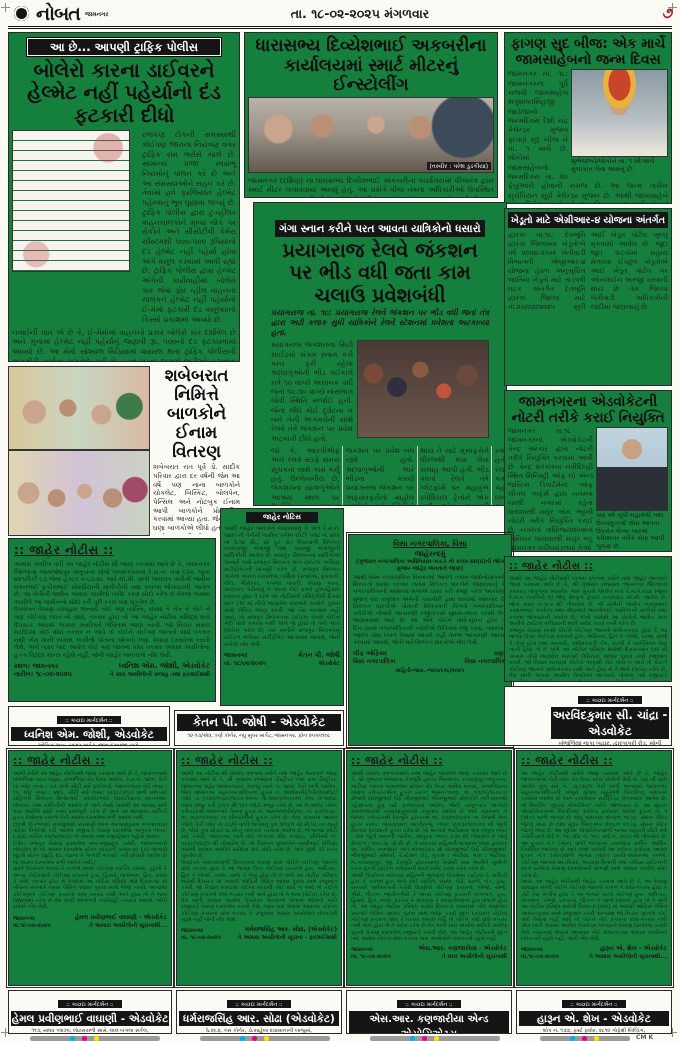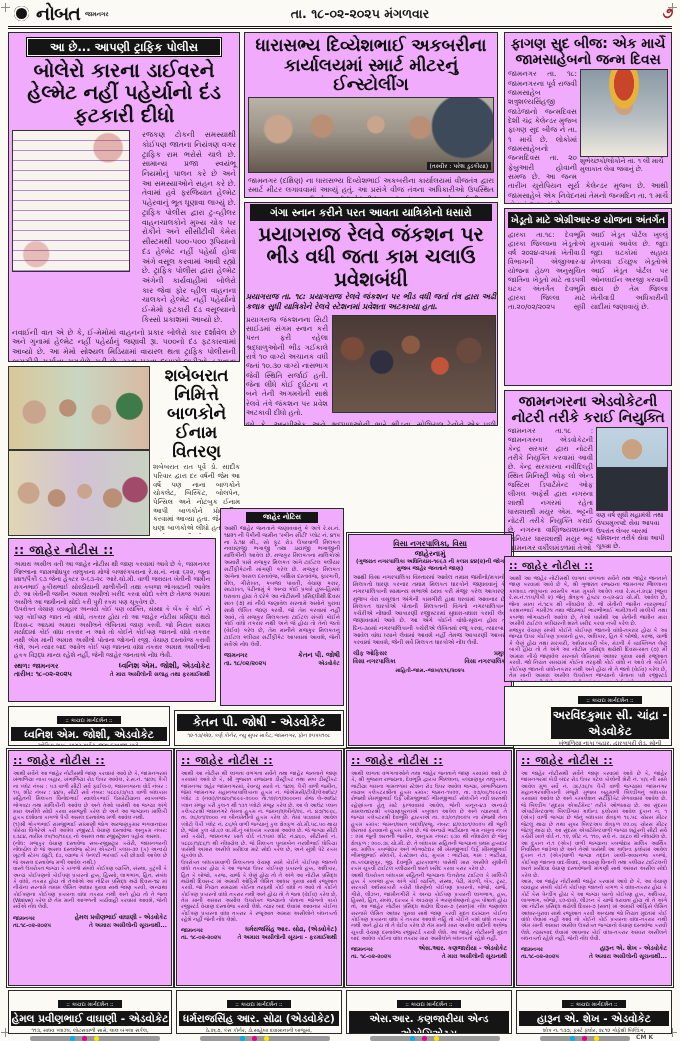--- a/index.html
+++ b/index.html
@@ -1,18 +1,18 @@
 <!DOCTYPE html>
 <html><head>
 <meta charset="utf-8">
 <style>
   html,body{margin:0;padding:0;background:#e9e7e0;}
   .page{position:relative;width:680px;height:1041px;background:#fbfaf5;font-family:"DejaVu Sans",sans-serif;color:#141414;overflow:hidden;margin:0 auto;}
   .abs{position:absolute;box-sizing:border-box;}
-  .box{border:1px solid #2a2a2a;background:#f0abfc;overflow:hidden;}
+  .box{border:1px solid #2a2a2a;background:#15803d;overflow:hidden;}
   .dbl{outline:1px solid #2a2a2a;outline-offset:1px;}
   .blackbar{background:#151515;color:#fff;text-align:center;font-weight:bold;}
   .headline{font-weight:bold;text-align:center;line-height:1.12;letter-spacing:-0.2px;color:#0d0d0d;}
   .jtext{text-align:justify;line-height:1.28;color:#1b1b1b;}
   .pre{white-space:pre-line;}
   .photo{position:relative;border:1px solid #333;overflow:hidden;}
   .credit{position:absolute;right:2px;bottom:2px;background:rgba(10,10,10,.8);color:#fff;font-size:6px;padding:0 3px;}
   .notice{padding:4px 5px;}
   .notice .nh{font-weight:bold;text-align:left;letter-spacing:.5px;margin:0 0 3px 0;text-decoration:underline;}
   .sigrow{display:flex;justify-content:space-between;align-items:flex-end;font-weight:bold;margin-top:3px;}
@@ -70,32 +70,32 @@
       radial-gradient(circle at 88% 38%, #3c4a5a 0 14%, transparent 15%),
       linear-gradient(180deg,#b9b2a6 0%,#9d948a 45%,#63594e 100%);">
       <div class="credit">(તસ્વીર : પરેશ ડુડકીયા)</div>
     </div>
     <div class="jtext" style="font-size:7.4px;margin-top:3px;">જામનગર (દક્ષિણ) ના ધારાસભ્ય દિવ્યેશભાઈ અકબરીના કાર્યાલયમાં વીજતંત્ર દ્વારા સ્માર્ટ મીટર લગાવવામાં આવ્યું હતું. આ પ્રસંગે વીજ તંત્રના અધિકારીઓ ઉપસ્થિત રહ્યા હતા. ધારાસભ્ય દિવ્યેશભાઈનું મોઢું મીઠું કરાવ્યું હતું. ધારાસભ્યએ સ્માર્ટ મીટરના ફાયદાઓ જણાવી લોકોને સ્માર્ટ મીટર લગાવવા અનુરોધ કર્યો હતો.</div>
   </div>
 
   <div class="abs box" style="left:504px;top:32px;width:168px;height:172px;padding:3px;">
     <div class="headline" style="font-size:14px;text-align:center;">ફાગણ સુદ બીજ: એક માર્ચે જામસાહેબનો જન્મ દિવસ</div>
     <div style="margin-top:2px;overflow:hidden;">
-      <div style="float:right;width:88px;margin-left:3px;">
+      <div style="float:right;width:97px;margin-left:3px;">
         <div class="photo" style="height:86px;background:
           radial-gradient(ellipse at 50% 16%, #c8452a 0 16%, #e8b13c 17% 24%, transparent 25%),
           radial-gradient(circle at 50% 42%, #c9a183 0 13%, transparent 14%),
           linear-gradient(180deg,#8a9aa5 0%,#b5bdc2 55%,#ece8dd 100%);"></div>
         <div style="font-size:6.6px;line-height:1.2;margin-top:1px;">શુભેચ્છકો/લોકોને તા. ૧ લી માર્ચે મુલાકાત લેવા જવાનું છે.</div>
       </div>
       <div class="jtext" style="font-size:7.3px;">જામનગર તા. ૧૮: જામનગરના પૂર્વ રાજવી જામસાહેબ શત્રુશલ્યસિંહજી જાડેજાનો જન્મદિવસ દેશી ચંદ્ર કેલેન્ડર મુજબ ફાગણ સુદ બીજ ને તા. ૧ માર્ચે છે. લોકોમાં જામસાહેબનો જન્મદિવસ તા. ૨૦ ફેબ્રુઆરી હોવાની સમજ છે. આ જન્મ તારીખ યુરોપિયન સૂર્ય કેલેન્ડર મુજબ છે. આથી જામસાહેબે એક નિવેદનમાં તેમનો જન્મદિન તા. ૧ માર્ચે હોવાનું જણાવ્યું છે.</div>
     </div>
   </div>
 
-  <div class="abs box" style="left:244px;top:202px;width:254px;height:224px;padding:1px;">
+  <div class="abs box" style="left:253px;top:202px;width:254px;height:304px;padding:17px;">
     <div class="blackbar" style="font-size:10.5px;line-height:17px;margin:0 4px;">ગંગા સ્નાન કરીને પરત આવતા યાત્રિકોનો ધસારો</div>
     <div class="headline" style="font-size:20px;margin-top:2px;">પ્રયાગરાજ રેલવે જંકશન પર ભીડ વધી જતા કામ ચલાઉ પ્રવેશબંધી</div>
     <div style="font-size:7.8px;font-weight:bold;font-style:italic;text-align:justify;margin-top:2px;line-height:1.25;">પ્રયાગરાજ તા. ૧૮: પ્રયાગરાજ રેલવે જંકશન પર ભીડ વધી જતાં તંત્ર દ્વારા અઢી કલાક સુધી યાત્રિકોને રેલવે સ્ટેશનમાં પ્રવેશતા અટકાવ્યા હતા.</div>
     <div style="display:flex;gap:4px;margin-top:3px;">
       <div class="jtext" style="font-size:7.3px;width:82px;flex:0 0 auto;">પ્રયાગરાજ જંકશનના સિટી સાઈડમાં સંગમ સ્નાન કરી પરત ફરી રહેલા શ્રદ્ધાળુઓની ભીડ ગઈકાલે રાત્રે ૧૦ વાગ્યે અચાનક વધી જતાં ૧૦.૩૦ વાગ્યે નાસભાગ જેવી સ્થિતિ સર્જાઈ હતી. જેના લીધે કોઈ દુર્ઘટના ન બને તેની અગમચેતી સાથે રેલવે તંત્રે જંકશન પર પ્રવેશ અટકાવી દીધો હતો.</div>
       <div class="photo" style="flex:1;height:96px;background:
         radial-gradient(circle at 12% 34%, #7a4a3a 0 7%, transparent 8%),
         radial-gradient(circle at 30% 48%, #2f2f3f 0 9%, transparent 10%),
         radial-gradient(circle at 48% 30%, #8a5a42 0 8%, transparent 9%),
         radial-gradient(circle at 66% 52%, #c2543a 0 7%, transparent 8%),

